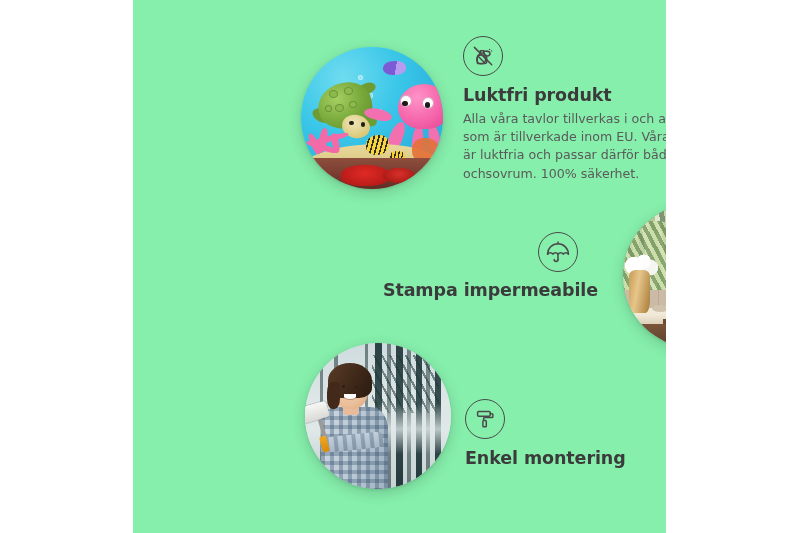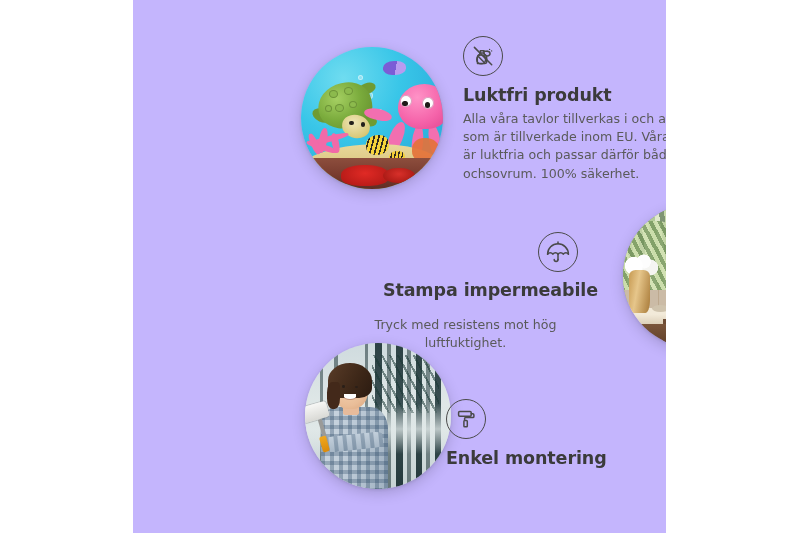--- a/index.html
+++ b/index.html
@@ -15,21 +15,21 @@
   #stage {
     position:relative;
     width:800px; height:533px;
     background:#ffffff;
   }
 
   #panel {
     position:absolute;
     left:133px; top:0;
     width:533px; height:533px;
-    background:#c4b5fd;
+    background:#86efac;
     overflow:hidden;
   }
 
   
   .feature { position:absolute; }
 
   .icon-wrap {
     width:40px; height:40px;
     border:1.6px solid #4a4a4a;
     border-radius:50%;
@@ -53,25 +53,25 @@
 
   
   #feat-odour { left:330px; top:36px; width:300px; text-align:left; }
   #feat-odour .icon-wrap { margin-bottom:9px; }
   #feat-odour .f-title { margin-bottom:3px; }
   #feat-odour .f-desc { width:288px; }
 
   
   #feat-water { left:200px; top:232px; width:265px; text-align:right; }
   #feat-water .icon-wrap { margin-left:auto; margin-right:20px; margin-bottom:8px; }
-  #feat-water .f-title { margin-bottom:14px;text-align:right; }
+  #feat-water .f-title { margin-bottom:2px;text-align:right; }
   #feat-water .f-desc { text-align:center; }
 
   
-  #feat-mount { left:313px; top:399px; width:250px; text-align:left; }
+  #feat-mount { left:332px; top:399px; width:250px; text-align:left; }
   #feat-mount .icon-wrap { margin-bottom:9px; }
   #feat-mount .f-title { margin-bottom:2px; }
 
   
   .medallion {
     position:absolute;
     border-radius:50%;
     overflow:hidden;
     box-shadow:0 4px 14px rgba(0,0,0,0.17), 0 1px 3px rgba(0,0,0,0.10);
   }
@@ -418,21 +418,20 @@
       <div class="icon-wrap">
         <svg width="28" height="28" viewBox="0 0 28 28" aria-hidden="true">
           <path class="ico" d="M3.6 16.2c0-5.8 4.7-10.4 10.4-10.4s10.4 4.7 10.4 10.4"></path>
           <path class="ico" d="M3.6 16.2c1.4-1.8 4-1.8 5.2 0 1.4-1.8 4-1.8 5.2 0 1.4-1.8 4-1.8 5.2 0 1.4-1.8 4-1.8 5.2 0"></path>
           <path class="ico" d="M14 5.8V4.1"></path>
           <path class="ico" d="M14 16.2v5.3"></path>
           <path class="ico" d="M14 21.5c0 1.1-0.9 1.9-1.9 1.9S10.2 22.6 10.2 21.5"></path>
         </svg>
       </div>
       <div class="f-title">Stampa impermeabile</div>
-      <div class="f-desc">Tryck med resistens mot hög luftfuktighet.</div>
     </div>
 
     <div class="medallion" id="med-painter">
       <div class="scene">
         <div class="sky"></div>
 
         <div class="trunk" style="left:48%;width:4.5%;"></div>
         <div class="trunk thin" style="left:56%;width:2.6%;"></div>
         <div class="trunk" style="left:62%;width:5%;"></div>
         <div class="trunk thin" style="left:70%;width:2.4%;"></div>

